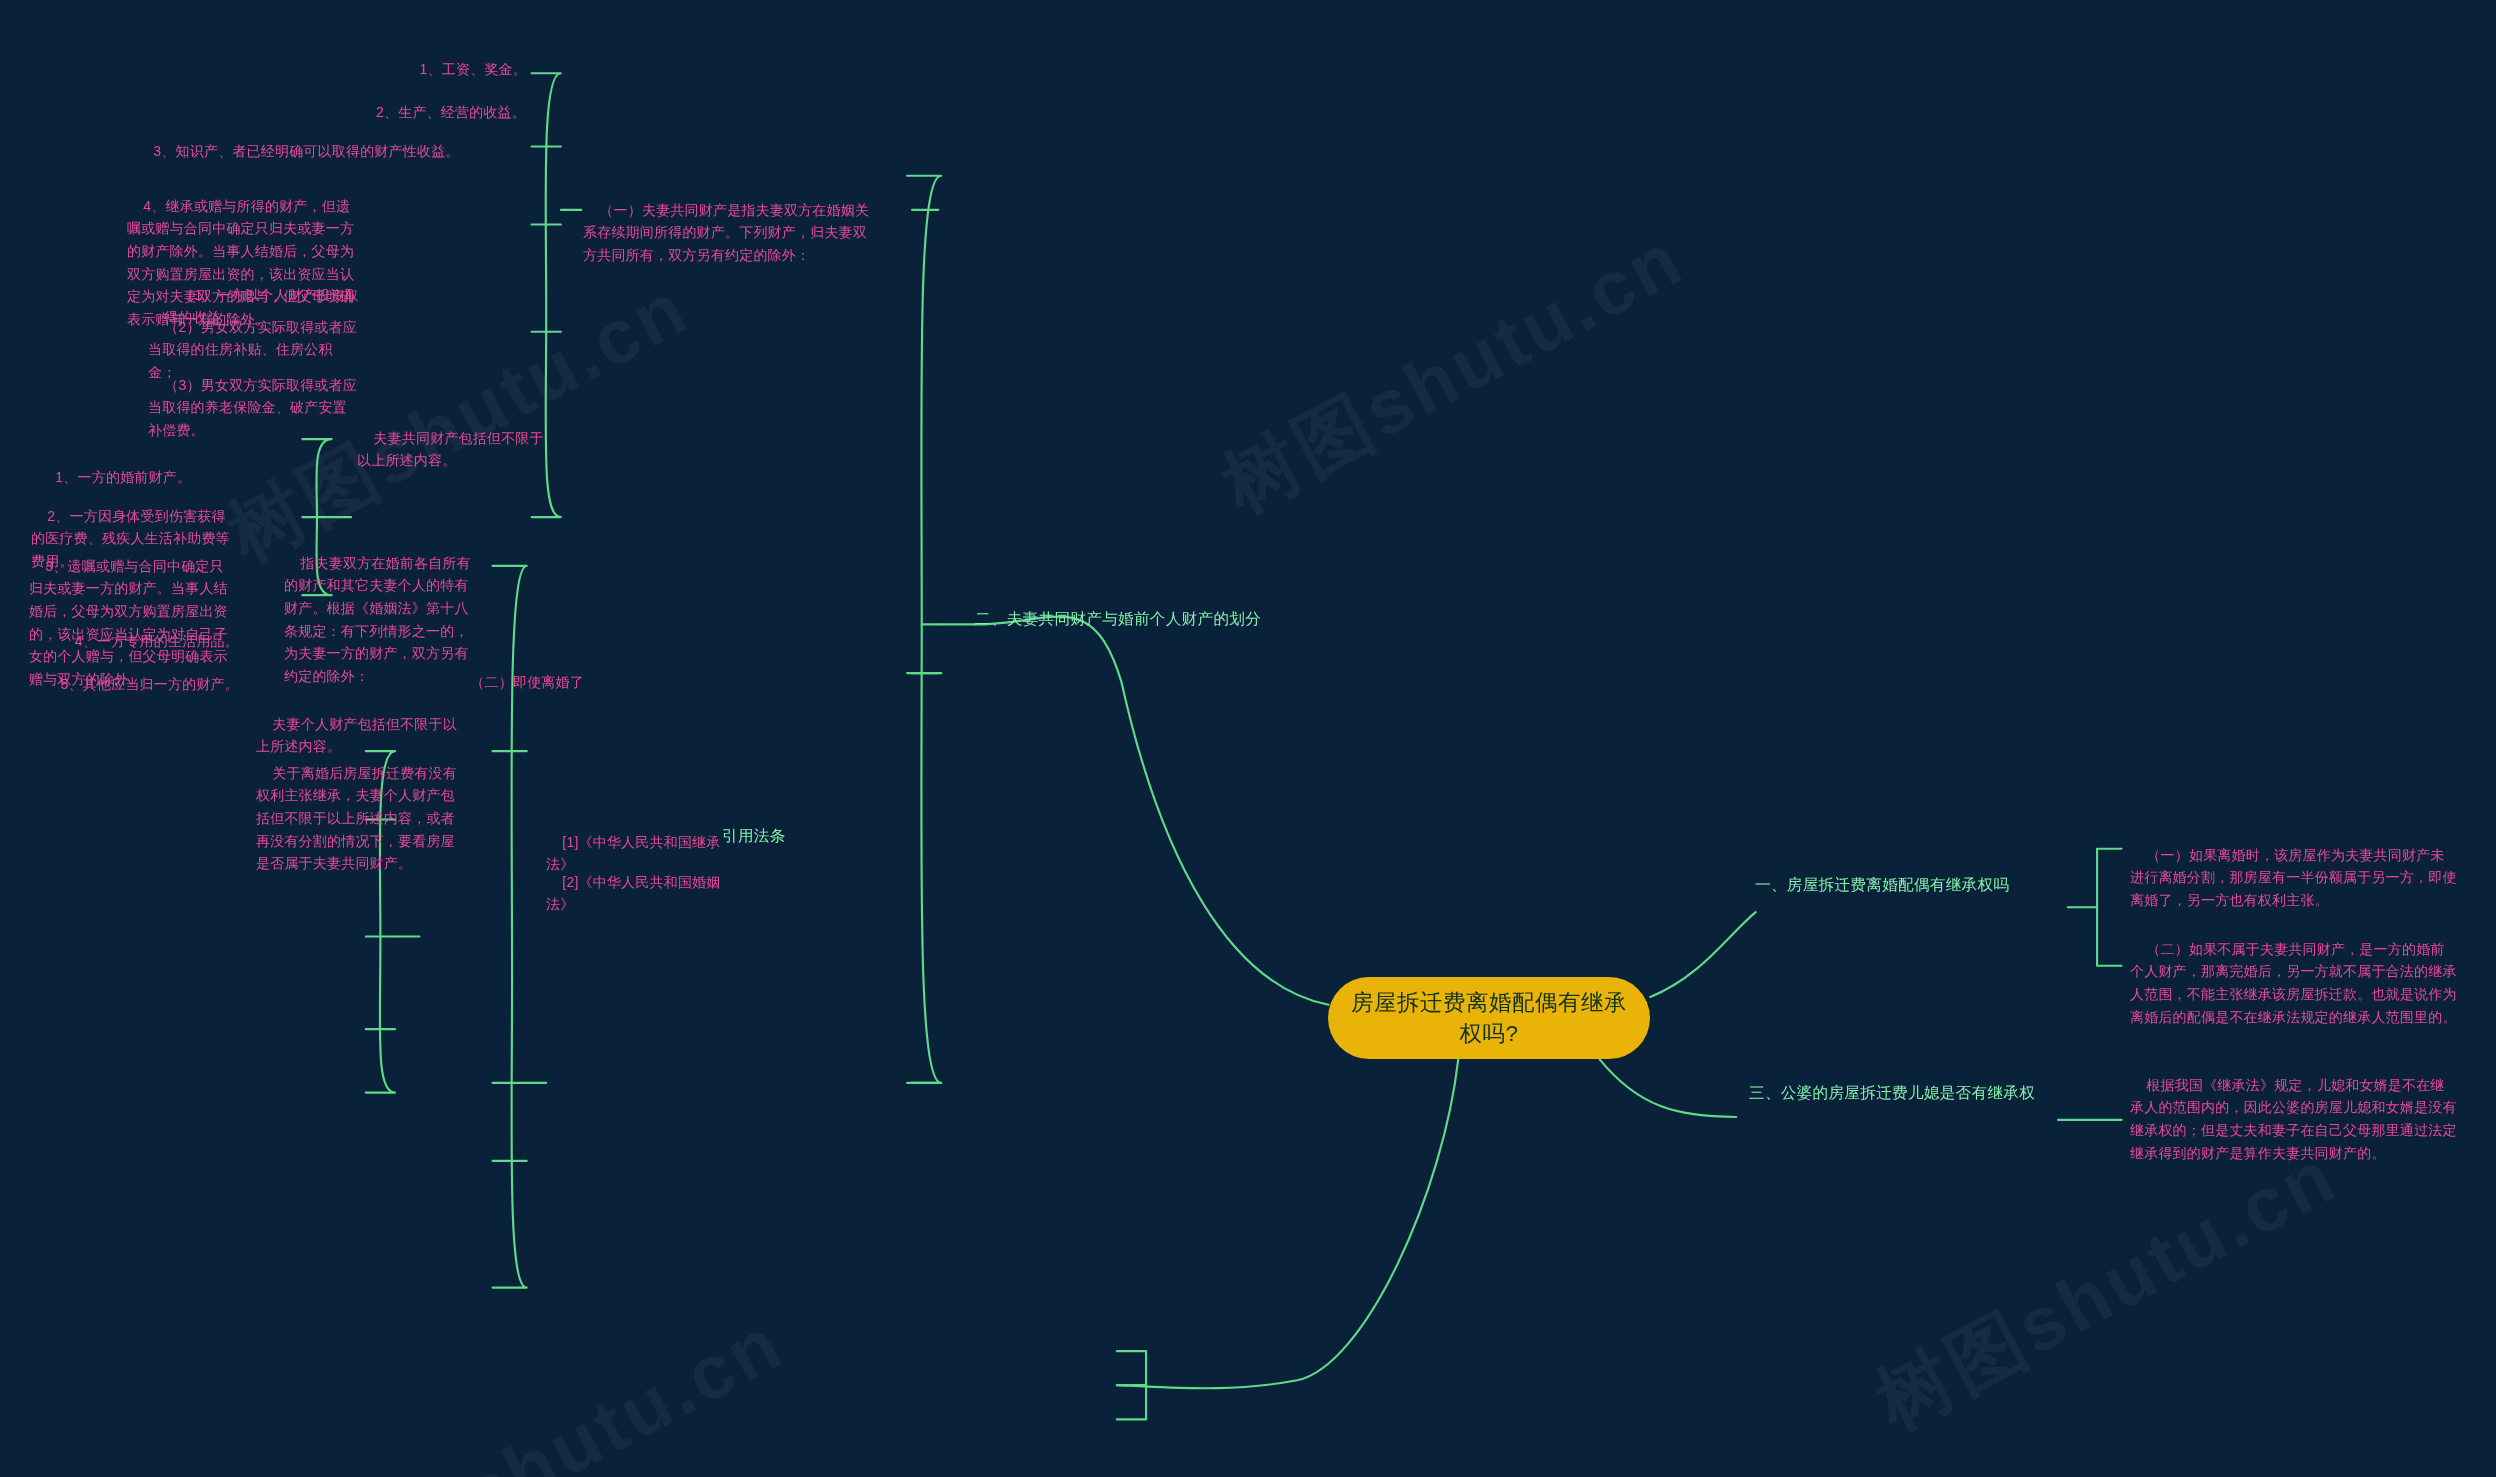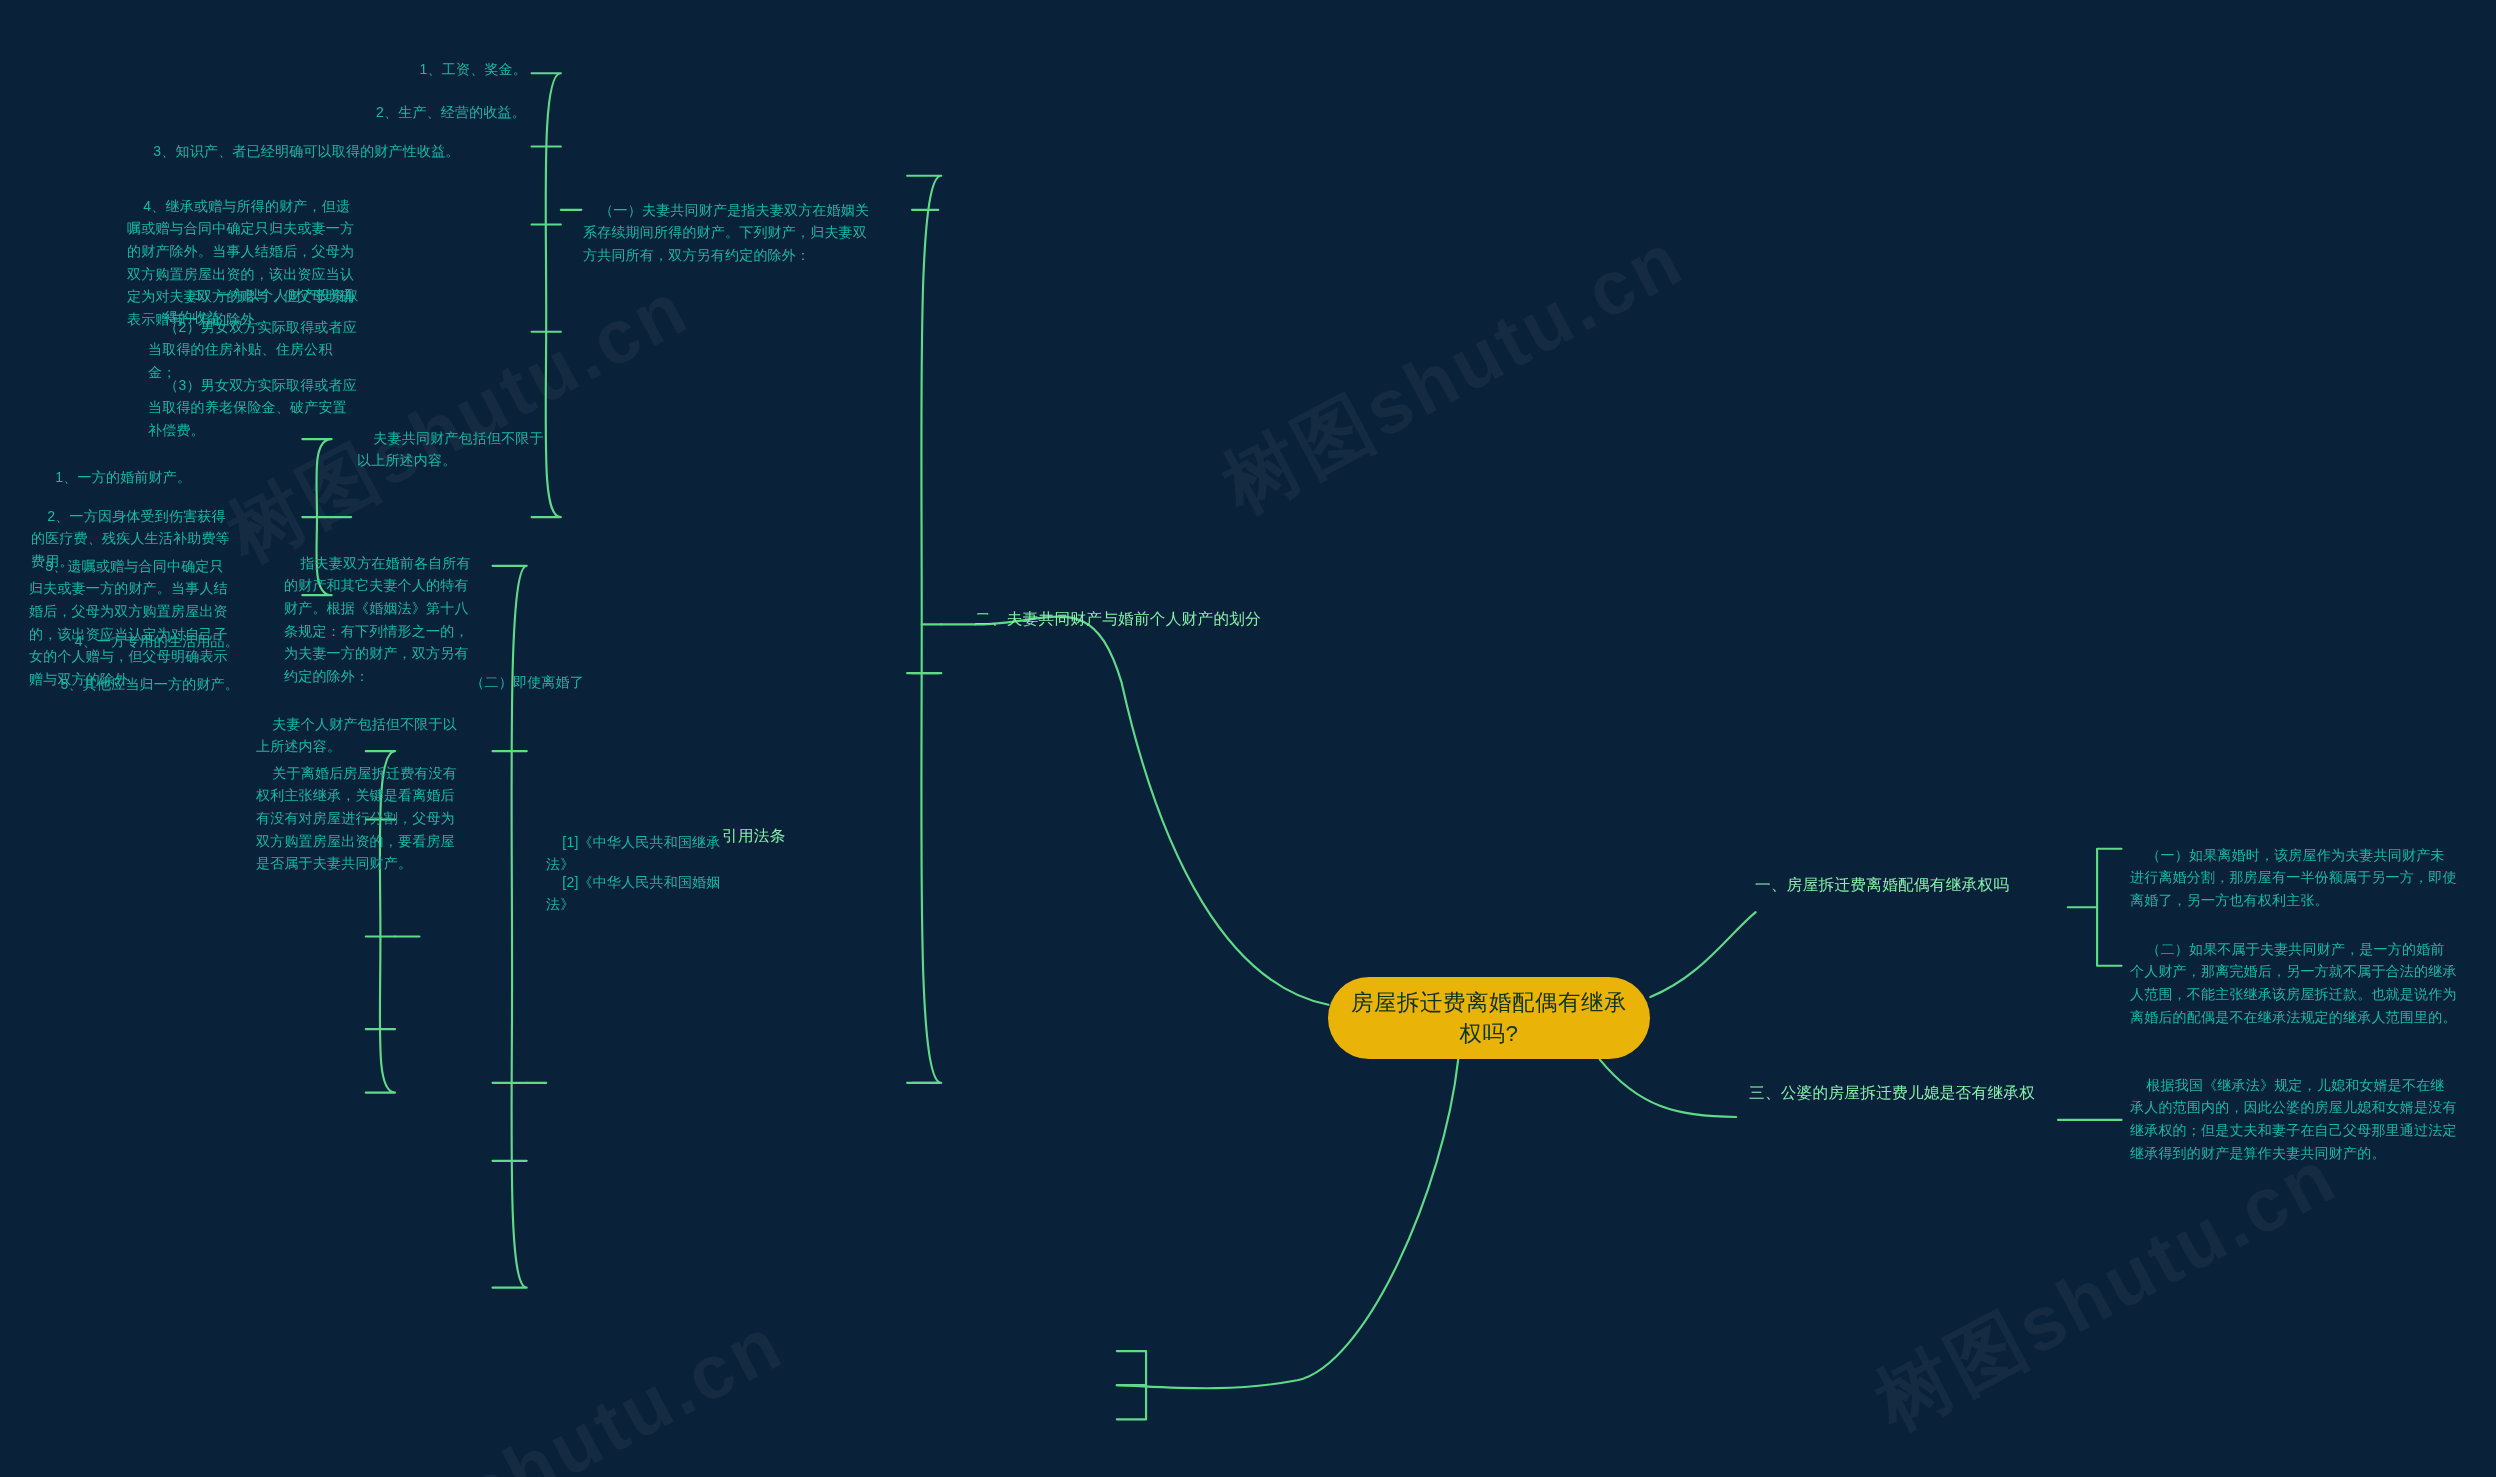--- a/index.html
+++ b/index.html
@@ -35,21 +35,21 @@
     font-size: 76px;
     font-weight: bold;
     letter-spacing: 3.9px;
     white-space: nowrap;
     transform: rotate(-28deg);
     user-select: none;
     font-family: "Liberation Sans", "DejaVu Sans", sans-serif;
   }
   .node {
     position: absolute;
-    color: #14b8a6;
+    color: #ec4899;
     font-size: 14px;
     line-height: 1.62;
     letter-spacing: 0.2px;
     white-space: pre-wrap;
   }
   .node-mid {
     position: absolute;
     color: #86efac;
     font-size: 15.6px;
     line-height: 1.55;
@@ -238,21 +238,21 @@
 
   <div class="node" style="left:29px; top:650px; width:210px; text-align:right;">
     <span>5、其他应当归一方的财产。</span>
   </div>
 
   <div class="node" style="left:256px; top:690px; width:205px;">
     <span>夫妻个人财产包括但不限于以上所述内容。</span>
   </div>
 
   <div class="node" style="left:256px; top:739px; width:207px;">
-    <span>关于离婚后房屋拆迁费有没有权利主张继承，关键是看离婚后有没有对房屋进行分割，父母为双方购置房屋出资的，要看房屋是否属于夫妻共同财产。</span>
+    <span>关于离婚后房屋拆迁费有没有权利主张继承，夫妻个人财产包括但不限于以上所述内容，或者再没有分割的情况下，要看房屋是否属于夫妻共同财产。</span>
   </div>
 
   <div class="node-mid" style="left:722px; top:824px; width:117px;">
     <span>引用法条</span>
   </div>
 
   <div class="node" style="left:546px; top:808px; width:176px; text-align:left;">
     <span>[1]《中华人民共和国继承法》</span>
   </div>
 

